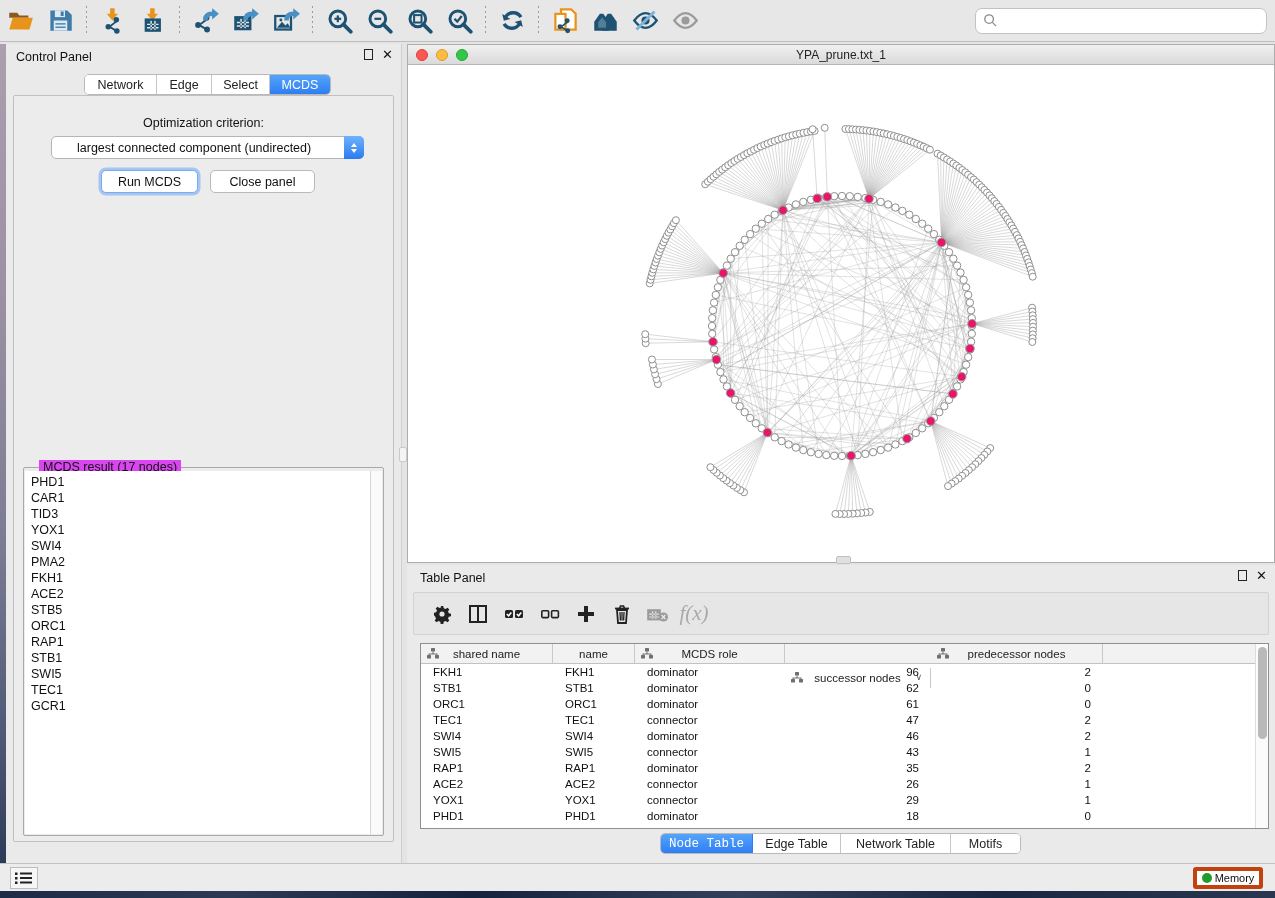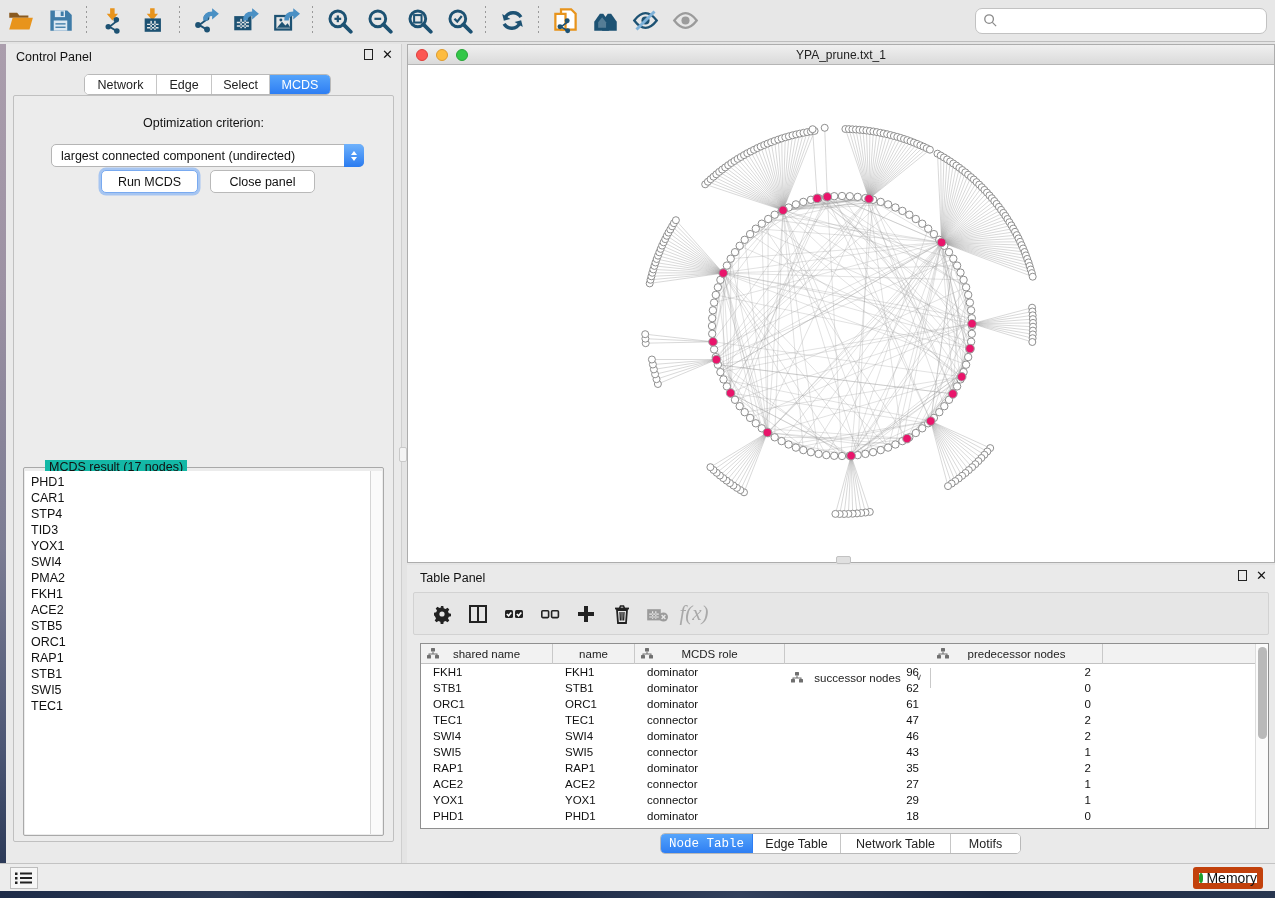--- a/index.html
+++ b/index.html
@@ -40,34 +40,34 @@
     color:#222; border-right:1px solid #c6c6c6; background:#fff; }
   .seg-tab:last-child { border-right:none; }
   .seg-tab.active { background:linear-gradient(#55a4fb,#2e7ef3); color:#fff; border-right-color:#2e7ef3; }
 
   #cp-content { position:absolute; left:7px; top:51px; width:381px; height:747px;
     background:#ececec; border:1px solid #c0c0c0; border-radius:2px; }
   #opt-label { position:absolute; left:0; right:0; top:20px; text-align:center;
     font-size:12.5px; color:#111; }
   #criterion-select { position:absolute; left:37px; top:40px; width:313px; height:23px;
     background:#fff; border:1px solid #b5b5b5; border-radius:5px; font-size:12.5px;
-    color:#111; display:flex; align-items:center; padding-left:9px;margin-top:8px; }
+    color:#111; display:flex; align-items:center; padding-left:25px; }
   #criterion-cap { position:absolute; right:-1px; top:-1px; width:20px; height:23px;
     border-radius:0 5px 5px 0; background:linear-gradient(#6fb2fc,#2a7bf0);
     display:flex; flex-direction:column; align-items:center; justify-content:center; gap:2px; }
   .tri-up { width:0; height:0; border-left:3.5px solid transparent; border-right:3.5px solid transparent; border-bottom:4.5px solid #fff; }
   .tri-dn { width:0; height:0; border-left:3.5px solid transparent; border-right:3.5px solid transparent; border-top:4.5px solid #fff; }
   .cp-btn { position:absolute; top:74px; height:23px; background:#fff; border:1px solid #b9b9b9;
     border-radius:5px; font-size:12.5px; color:#111; display:flex; align-items:center; justify-content:center; }
   #run-btn { left:87px; width:97px; border-color:#79aaf0; box-shadow:0 0 0 2.5px rgba(110,165,245,.55); }
   #closepanel-btn { left:196px; width:105px; }
 
   #mcds-group { position:absolute; left:9px; top:371px; width:361px; height:369px;
     border:1px solid #a9a9a9; border-radius:2px; }
-  #mcds-legend { position:absolute; left:21px; top:-8px; background:#14b8a6; padding:0 4px;
+  #mcds-legend { position:absolute; left:15px; top:-8px; background:#d946ef; padding:0 4px;
     font-size:12.5px; color:#111; }
   #mcds-list { position:absolute; left:1px; top:3px; bottom:1px; right:13px; background:#fff;
     overflow:hidden; padding-top:3px; }
   .mcds-item { font-size:12.5px; color:#111; line-height:16px; padding-left:6px; }
   #mcds-scroll { position:absolute; right:1px; top:3px; bottom:1px; width:12px; background:#fafafa;
     border-left:1px solid #d5d5d5; }
 
   
   #network-window { position:absolute; left:407px; top:44px; width:868px; height:519px;
     background:#fff; border:1px solid #adadad; }
@@ -112,22 +112,22 @@
   #nt-thumb { position:absolute; left:2px; top:3px; width:9px; height:92px; background:#b9b9b9; border-radius:5px; }
 
   #table-tabs { left:253px; top:268px; }
 
   
   #status-bar { position:absolute; left:0; top:863px; width:1275px; height:28px;
     background:#ececec; border-top:1px solid #c3c3c3; }
   #list-btn { position:absolute; left:10px; top:3px; width:28px; height:22px; background:#f6f6f6;
     border:1px solid #bdbdbd; display:flex; align-items:center; justify-content:center; }
   #memory-btn { position:absolute; right:12px; top:3px; width:70px; height:22px; background:#fff;
-    border:6px solid #c2410c; border-radius:3px; display:flex; align-items:center;
-    justify-content:center; gap:3px; font-size:14px; color:#111; }
+    border:4px solid #c2410c; border-radius:3px; display:flex; align-items:center;
+    justify-content:center; gap:3px; font-size:11px; color:#111; }
   #memory-dot { width:10px; height:10px; border-radius:50%; background:#1f9d2c; }
 </style>
 </head>
 <body>
 
 <div id="app">
 
   <div id="main-toolbar">
     <div class="tb-icon">
         <svg viewBox="0 0 24 24">
@@ -320,33 +320,33 @@
             <div class="tri-dn"></div>
         </div>
       </div>
       <div id="run-btn" class="cp-btn">Run MCDS</div>
       <div id="closepanel-btn" class="cp-btn">Close panel</div>
       <div id="mcds-group">
         <div id="mcds-legend">MCDS result (17 nodes)</div>
         <div id="mcds-list">
             <div class="mcds-item">PHD1</div>
             <div class="mcds-item">CAR1</div>
-            <div class="mcds-item">STP4</div>
             <div class="mcds-item">TID3</div>
             <div class="mcds-item">YOX1</div>
             <div class="mcds-item">SWI4</div>
             <div class="mcds-item">PMA2</div>
             <div class="mcds-item">FKH1</div>
             <div class="mcds-item">ACE2</div>
             <div class="mcds-item">STB5</div>
             <div class="mcds-item">ORC1</div>
             <div class="mcds-item">RAP1</div>
             <div class="mcds-item">STB1</div>
             <div class="mcds-item">SWI5</div>
             <div class="mcds-item">TEC1</div>
+            <div class="mcds-item">GCR1</div>
           </div>
         <div id="mcds-scroll"></div>
       </div>
     </div>
   </div>
 
   <div id="network-window">
     <div id="net-titlebar">
       <div class="traffic">
         <div class="light red"></div>
@@ -1196,21 +1196,21 @@
             <div class="nt-cell" style="width: 132px; text-align: left; padding: 0px 0px 0px 12px;">RAP1</div>
             <div class="nt-cell" style="width: 82px; text-align: left; padding: 0px 0px 0px 12px;">RAP1</div>
             <div class="nt-cell" style="width: 150px; text-align: left; padding: 0px 0px 0px 12px;">dominator</div>
             <div class="nt-cell" style="width: 146px; text-align: right; padding: 0px 12px 0px 0px;">35</div>
             <div class="nt-cell" style="width: 172px; text-align: right; padding: 0px 12px 0px 0px;">2</div>
           </div>
           <div class="nt-row">
             <div class="nt-cell" style="width: 132px; text-align: left; padding: 0px 0px 0px 12px;">ACE2</div>
             <div class="nt-cell" style="width: 82px; text-align: left; padding: 0px 0px 0px 12px;">ACE2</div>
             <div class="nt-cell" style="width: 150px; text-align: left; padding: 0px 0px 0px 12px;">connector</div>
-            <div class="nt-cell" style="width: 146px; text-align: right; padding: 0px 12px 0px 0px;">27</div>
+            <div class="nt-cell" style="width: 146px; text-align: right; padding: 0px 12px 0px 0px;">26</div>
             <div class="nt-cell" style="width: 172px; text-align: right; padding: 0px 12px 0px 0px;">1</div>
           </div>
           <div class="nt-row">
             <div class="nt-cell" style="width: 132px; text-align: left; padding: 0px 0px 0px 12px;">YOX1</div>
             <div class="nt-cell" style="width: 82px; text-align: left; padding: 0px 0px 0px 12px;">YOX1</div>
             <div class="nt-cell" style="width: 150px; text-align: left; padding: 0px 0px 0px 12px;">connector</div>
             <div class="nt-cell" style="width: 146px; text-align: right; padding: 0px 12px 0px 0px;">29</div>
             <div class="nt-cell" style="width: 172px; text-align: right; padding: 0px 12px 0px 0px;">1</div>
           </div>
           <div class="nt-row">

